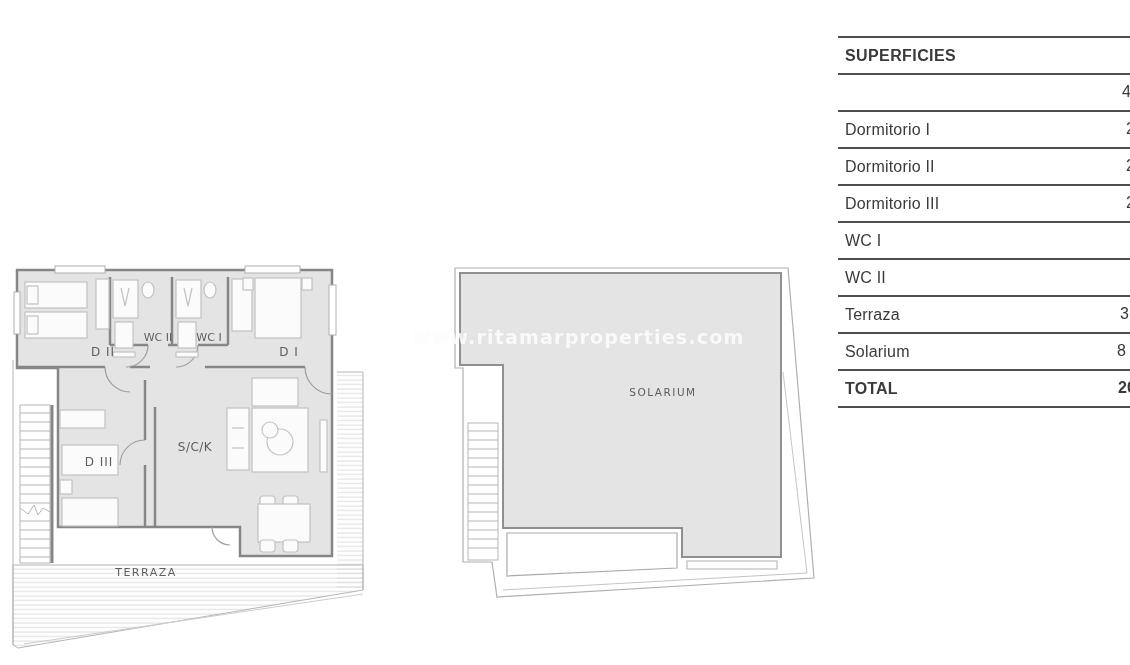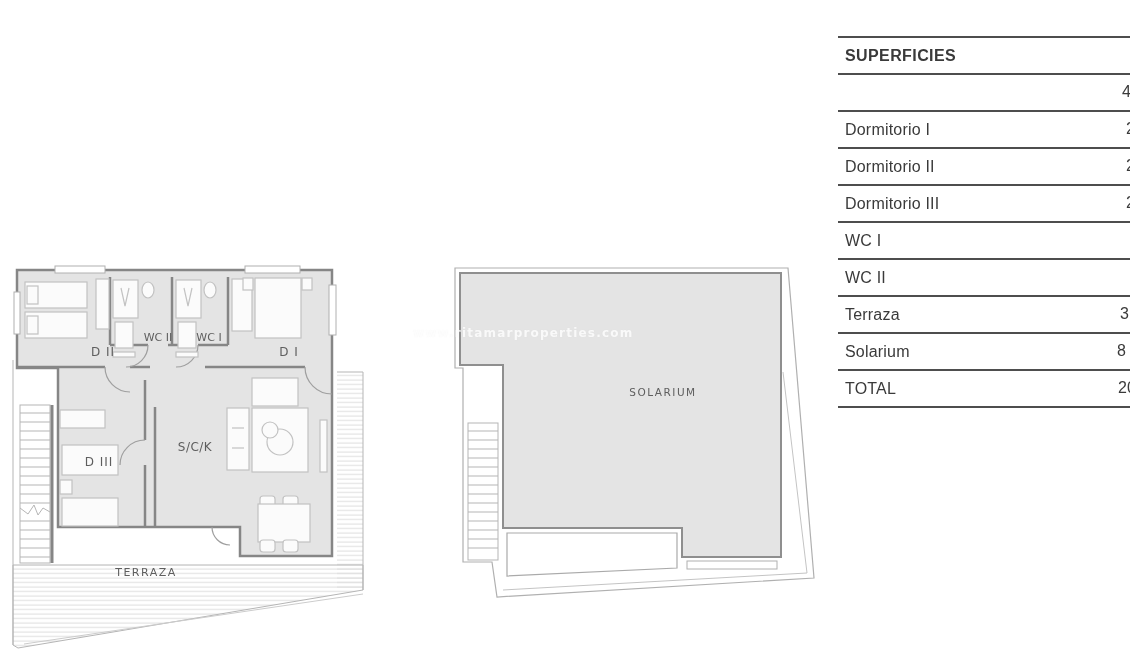--- a/index.html
+++ b/index.html
@@ -11,40 +11,40 @@
   
   #plan-svg{position:absolute;left:0;top:0;}
   .plan-label{
     font-family:"DejaVu Sans", sans-serif;
     fill:#5e5e5e;
   }
   
   .watermark{
     position:absolute;left:413px;top:326px;
     font-family:"DejaVu Sans", sans-serif;
-    font-size:12px;font-weight:bold;letter-spacing:1.2px;
+    font-size:19px;font-weight:bold;letter-spacing:1.2px;
     color:rgba(255,255,255,0.80);
     text-shadow:0 0 1px rgba(220,220,220,0.35);
     white-space:nowrap;
   }
   
   .surfaces{
     position:absolute;left:838px;top:36px;width:342px;
     color:#3a3a3a;font-size:16px;
   }
   .t-row{
     position:relative;height:35px;
     border-top:2px solid #4e4e4e;
     display:flex;align-items:center;
   }
   .t-row:last-child{border-bottom:2px solid #4e4e4e;}
   .t-row .lbl{padding-left:7px;letter-spacing:0.2px;}
   .t-row .val{position:absolute;top:8px;white-space:nowrap;}
   .t-row.hdr .lbl{font-weight:600;letter-spacing:0.4px;}
-  .t-row.total .lbl, .t-row.total .val{font-weight:normal;text-align:right;}
+  .t-row.total .lbl, .t-row.total .val{font-weight:bold;text-align:right;}
   
   .t-row:nth-child(2) .val{left:284px;}
   .t-row:nth-child(3) .val{left:288px;}
   .t-row:nth-child(4) .val{left:288px;}
   .t-row:nth-child(5) .val{left:288px;}
   .t-row:nth-child(6) .val{left:300px;}
   .t-row:nth-child(7) .val{left:300px;}
   .t-row:nth-child(8) .val{left:282px;}
   .t-row:nth-child(9) .val{left:279px;}
   .t-row:nth-child(10) .val{left:280px;}

